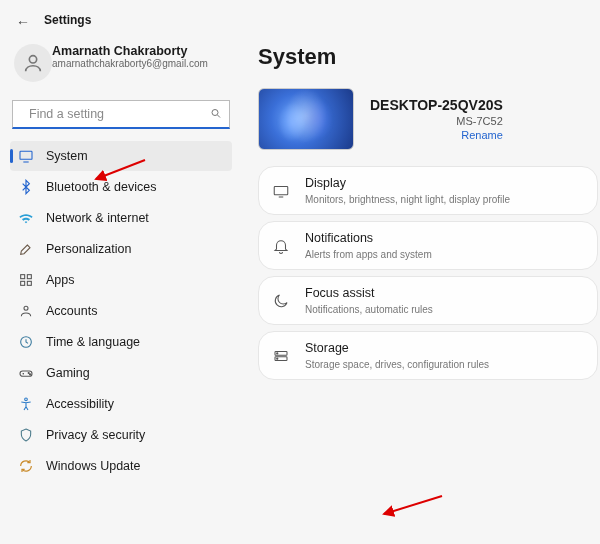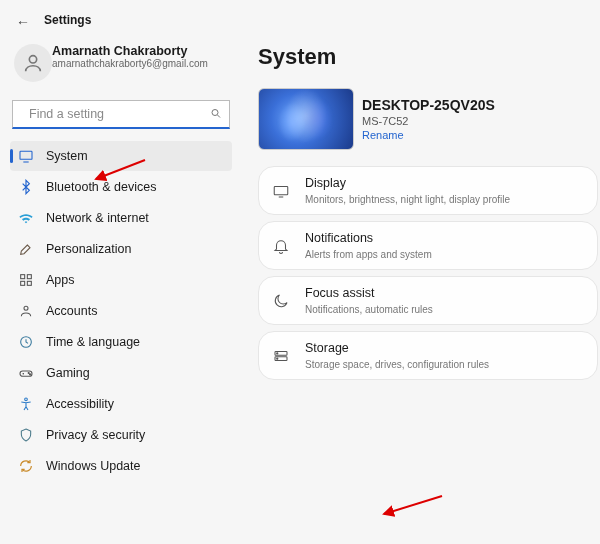--- a/index.html
+++ b/index.html
@@ -56,21 +56,21 @@
   }
   .nav-item.selected::before {
     content: ""; position: absolute; left: 0; top: 8px; bottom: 8px;
     width: 3px; background: #2465cf; border-radius: 2px;
   }
   .nav-icon { width: 16px; height: 16px; display: flex; align-items:center; justify-content:center; }
   .nav-icon svg { width: 16px; height: 16px; }
   .content { flex: 1; padding: 10px 0 0 18px; overflow: hidden; }
   .content h1 { font-size: 22px; font-weight: 600; margin-bottom: 18px; }
   .device {
-    display: flex; gap: 8px; align-items: center; margin-bottom: 16px;
+    display: flex; gap: 16px; align-items: center; margin-bottom: 16px; text-align: right;
   }
   .device-thumb {
     width: 96px; height: 62px; border: 1px solid #ccc; border-radius: 6px;
     background: radial-gradient(circle at 40% 50%, #6fa8ff 0%, #3a6fd8 40%, #1b3a8a 100%);
     position: relative; overflow: hidden;
   }
   .device-thumb::before {
     content:""; position:absolute; inset:0;
     background:
       radial-gradient(ellipse 30px 40px at 50% 45%, rgba(255,255,255,.35), transparent 70%),

